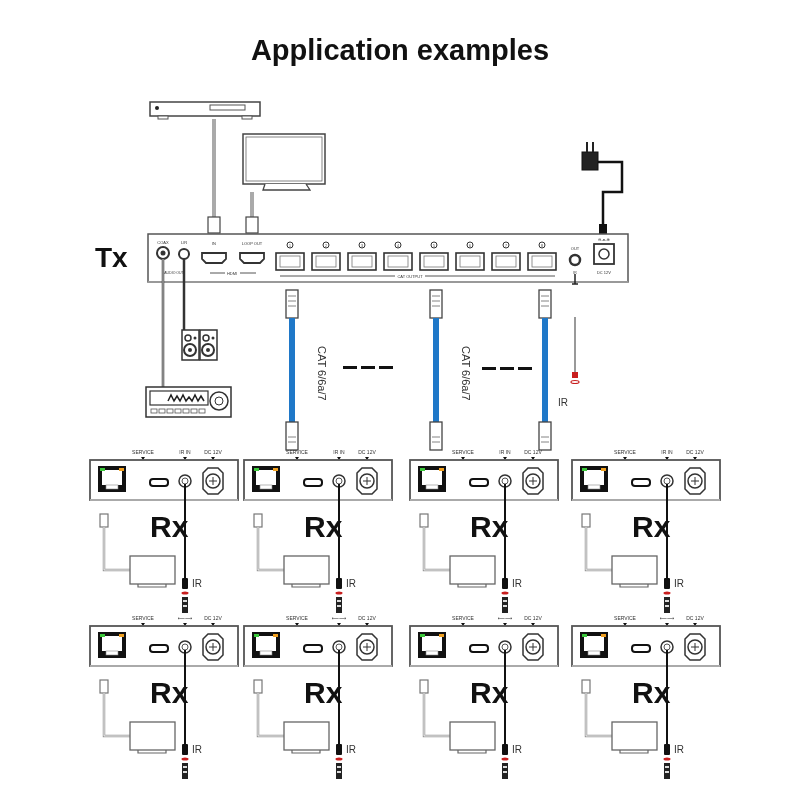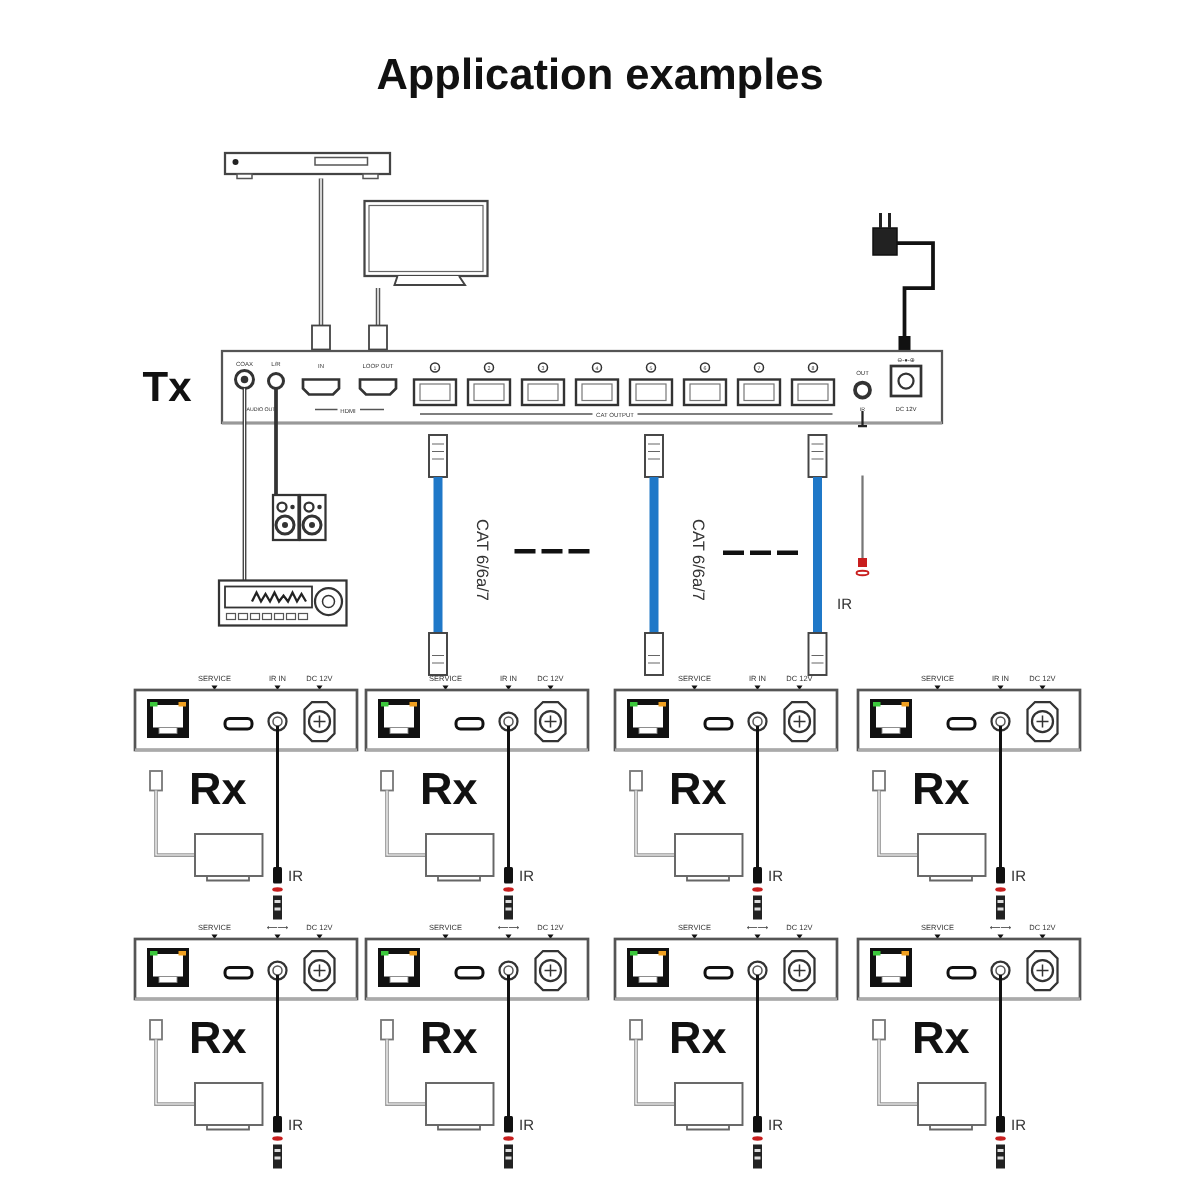--- a/index.html
+++ b/index.html
@@ -1,20 +1,20 @@
 <!DOCTYPE html>
 <html><head>
 <meta charset="utf-8">
 <style>
   html, body { margin:0; padding:0; background:#ffffff; }
   body { width:800px; height:800px; position:relative; overflow:hidden; font-family:"Liberation Sans", sans-serif; }
   #stage { position:absolute; left:0; top:12px; width:692px; height:800px; }
   .title { position:absolute; left:0; top:22px; width:800px; text-align:center; font-family:"Liberation Sans", sans-serif; font-weight:bold; font-size:29px; color:#111; }
   .tx-label { position:absolute; left:95px; top:230px; font-family:"Liberation Sans", sans-serif; font-weight:bold; font-size:28px; color:#111;text-align:center; }
-  .rx-label { position:absolute; font-family:"Liberation Sans", sans-serif; font-weight:bold; font-size:30px; color:#111; }
+  .rx-label { position:absolute; font-family:"Liberation Sans", sans-serif; font-weight:bold; font-size:30px; color:#111;margin-left:24px; }
   svg text { font-family:"Liberation Sans", sans-serif; }
 </style>
 </head>
 <body>
 
 <div id="stage">
   <div class="title">Application examples</div>
   <div class="tx-label">Tx</div>
 
   <svg id="svg" width="800" height="800" viewBox="0 0 800 800" style="position:absolute;left:0;top:0">

